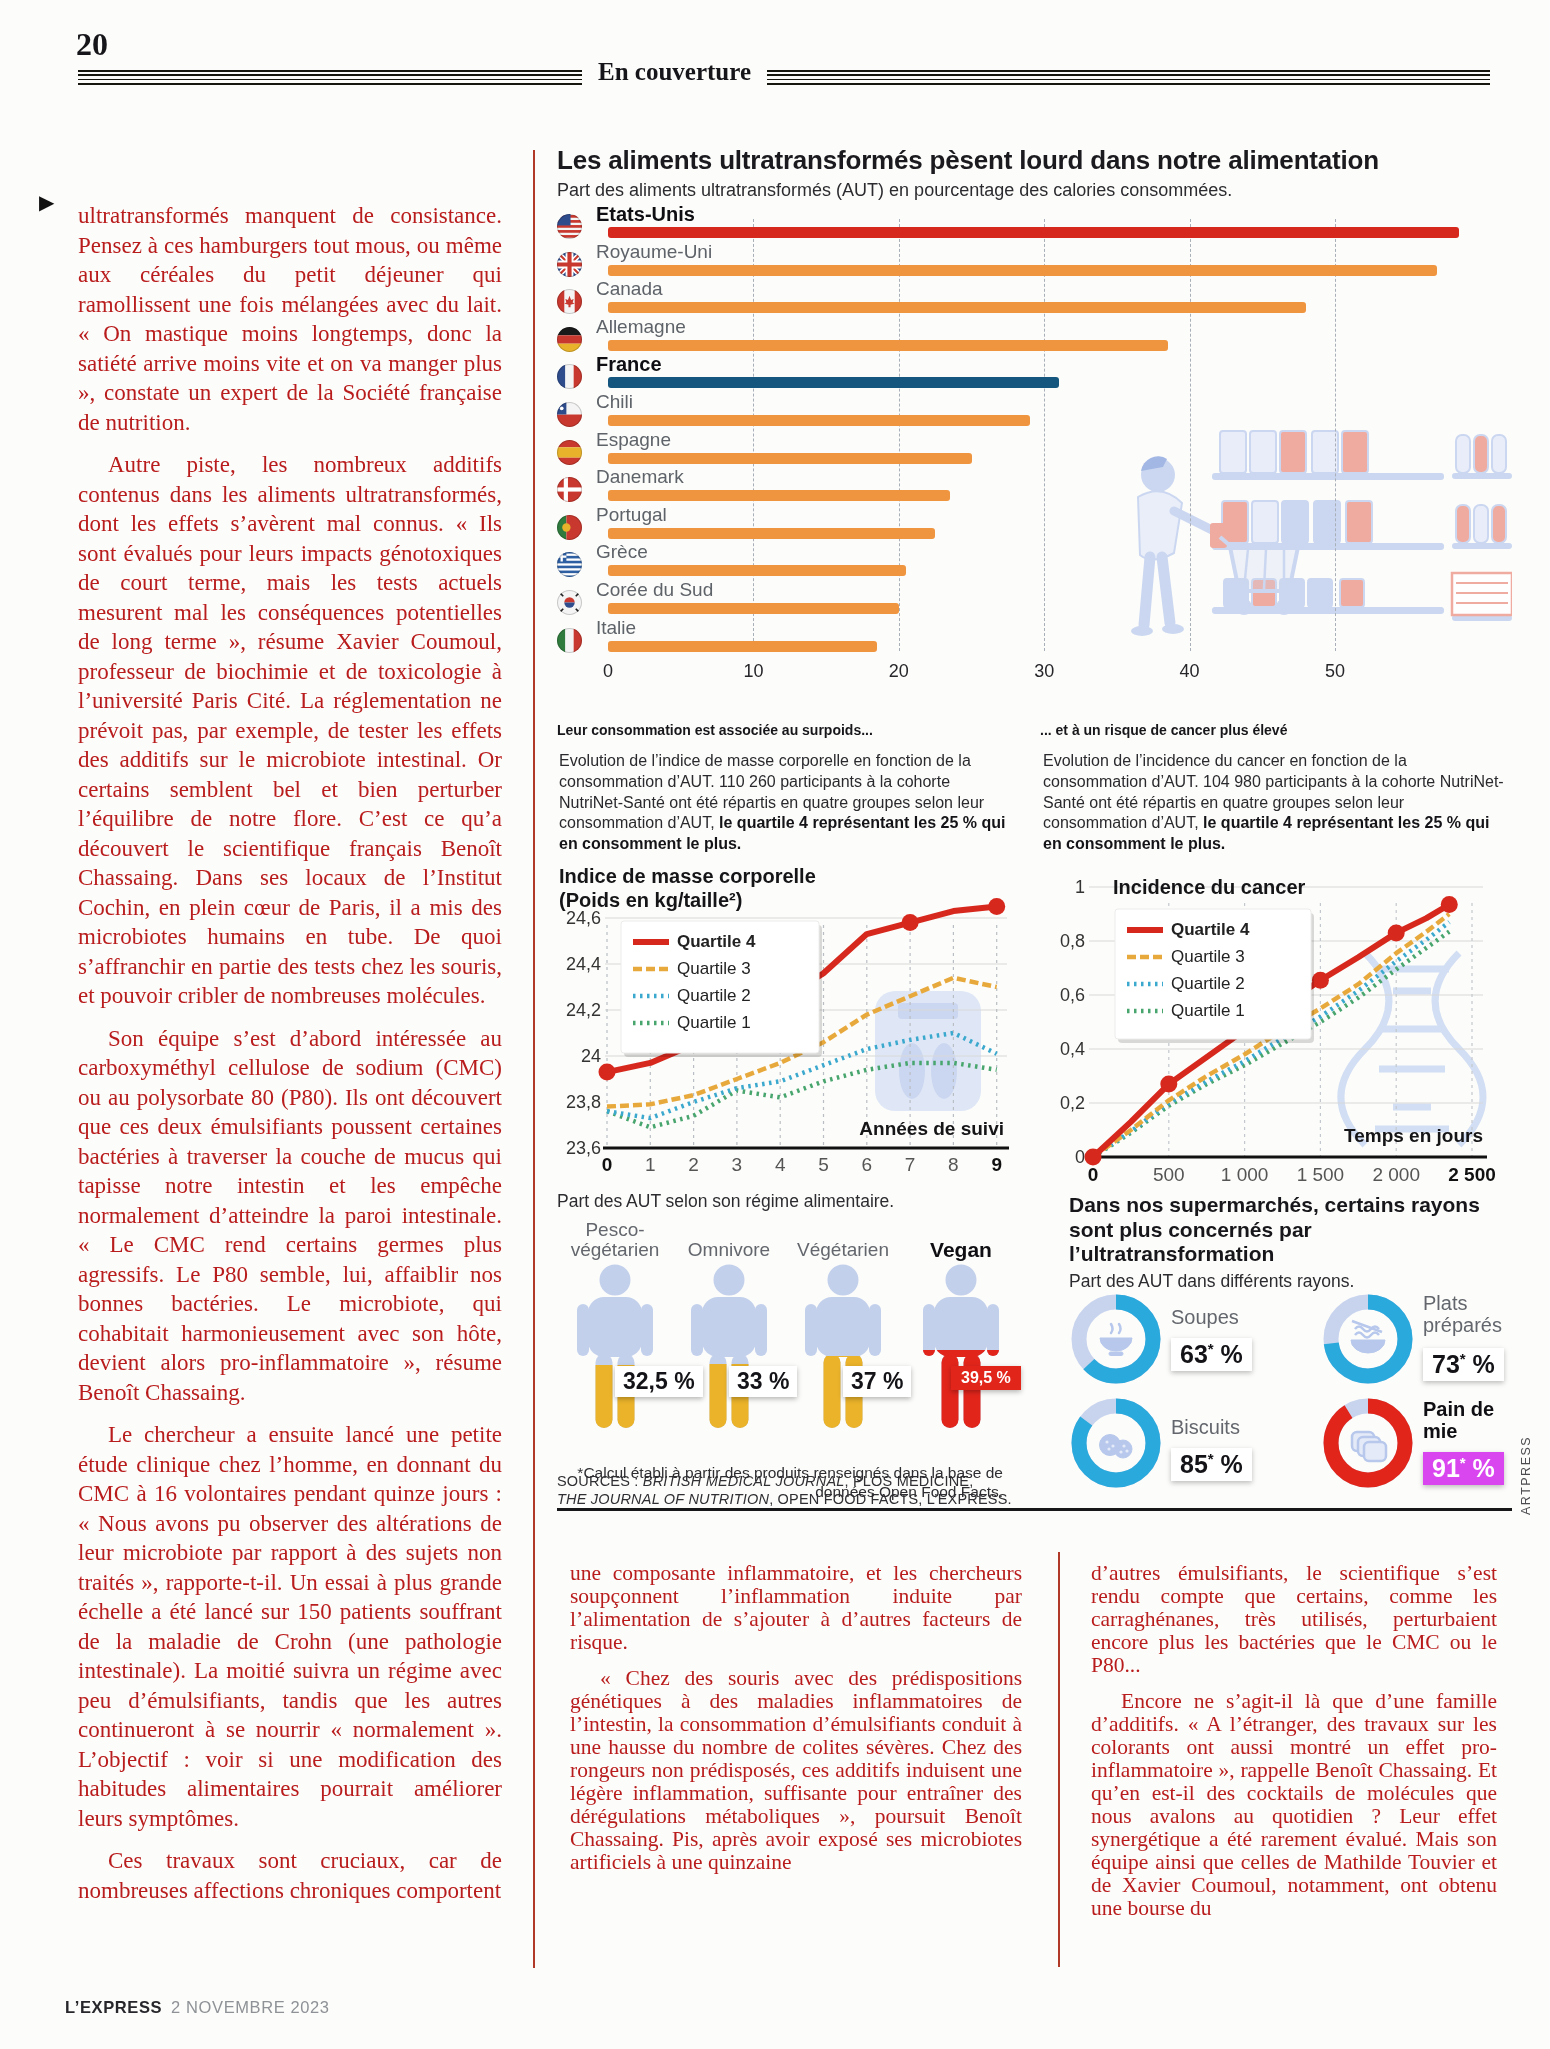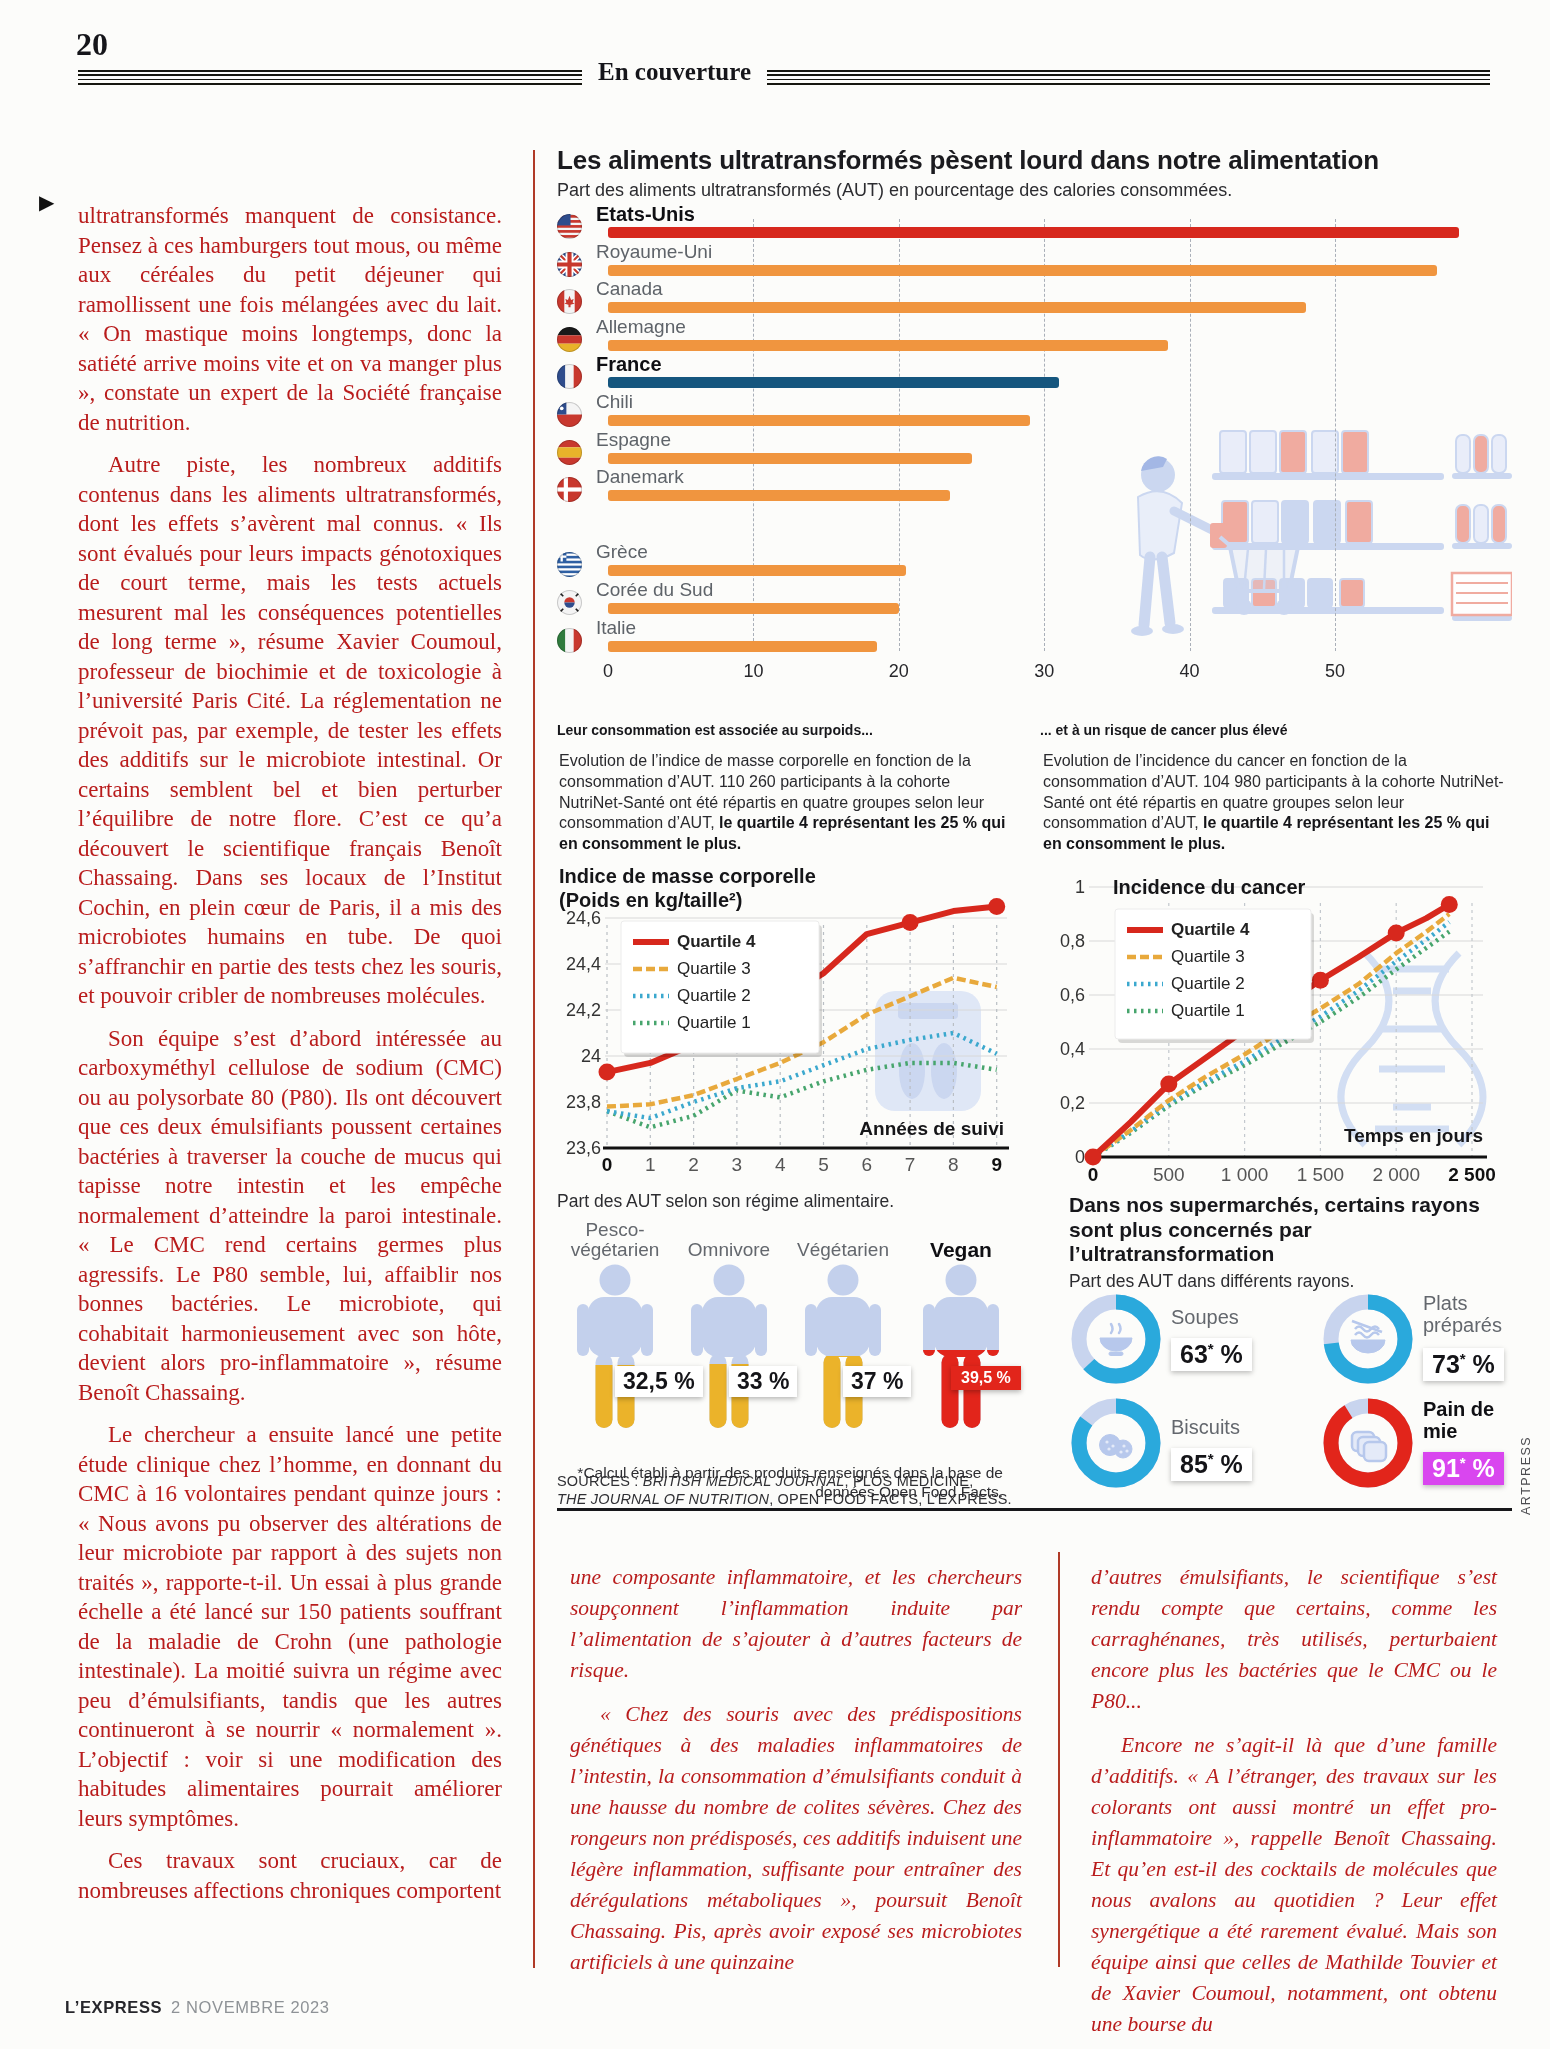--- a/index.html
+++ b/index.html
@@ -16,21 +16,21 @@
 
   
   .col-left{position:absolute;left:65px;top:188px;width:450px;}
   .col-left .marker{position:absolute;left:-26px;top:2px;font-size:20px;color:#111;}
   .art p{font-family:"Liberation Serif",serif;font-size:23px;line-height:29.5px;text-align:justify;
          margin:13px;color:#b91c1c;}
   .art p + p{text-indent:30px;}
   .vrule{position:absolute;left:533px;top:150px;height:1818px;width:2px;background:#b03a27;}
   .vrule2{position:absolute;left:1058px;top:1552px;height:415px;width:2px;background:#b03a27;}
   .bcol{position:absolute;top:1549px;}
-  .bcol p{font-size:21.5px;line-height:31px;font-style:italic;}
+  .bcol p{font-size:21.5px;line-height:23px;}
 
   .footer{position:absolute;left:65px;top:1998px;font-size:16.5px;letter-spacing:.6px;}
   .footer .brand{font-weight:700;color:#26262b;}
   .footer .date{color:#8e9296;margin-left:9px;}
 
   
   .info{position:absolute;left:557px;top:145px;width:958px;height:1370px;}
   .info-title{position:absolute;left:0;top:0;width:955px;font-size:26px;font-weight:700;color:#1b1b1f;letter-spacing:-.2px;}
   .info-sub{position:absolute;left:0;top:35px;width:955px;font-size:18px;color:#2c2c30;}
 
@@ -319,20 +319,37 @@
               </defs>
               <g clip-path="url(#cf7)">
                 <rect x="-12" y="-12" width="24" height="24" fill="#C8382E"></rect>
                 <rect x="-5.5" y="-12" width="4" height="24" fill="#fff"></rect>
                 <rect x="-12" y="-2" width="24" height="4" fill="#fff"></rect>
               </g>
               <circle r="11.5" fill="none" stroke="rgba(0,0,0,.18)"></circle>
             </svg></span>
           <span class="clabel">Danemark</span>
           <span class="bar" style="width:341.7px;background:#F0953F"></span>
+        </div>
+        <div class="bcrow" style="top: 300.8px;">
+          <span class="flag"><svg viewBox="-12 -12 24 24" width="25" height="25">
+              <defs>
+                <clipPath id="cf8">
+                  <circle r="12"></circle>
+                </clipPath>
+              </defs>
+              <g clip-path="url(#cf8)">
+                <rect x="-12" y="-12" width="9" height="24" fill="#2F7A3D"></rect>
+                <rect x="-3" y="-12" width="15" height="24" fill="#C8382E"></rect>
+                <circle cx="-3" cy="0" r="4" fill="#E8B32A"></circle>
+              </g>
+              <circle r="11.5" fill="none" stroke="rgba(0,0,0,.18)"></circle>
+            </svg></span>
+          <span class="clabel">Portugal</span>
+          <span class="bar" style="width:327.1px;background:#F0953F"></span>
         </div>
         <div class="bcrow" style="top: 338.4px;">
           <span class="flag"><svg viewBox="-12 -12 24 24" width="25" height="25">
               <defs>
                 <clipPath id="cf9">
                   <circle r="12"></circle>
                 </clipPath>
               </defs>
               <g clip-path="url(#cf9)">
                 <rect x="-12" y="-12" width="24" height="24" fill="#2E5FA3"></rect>

